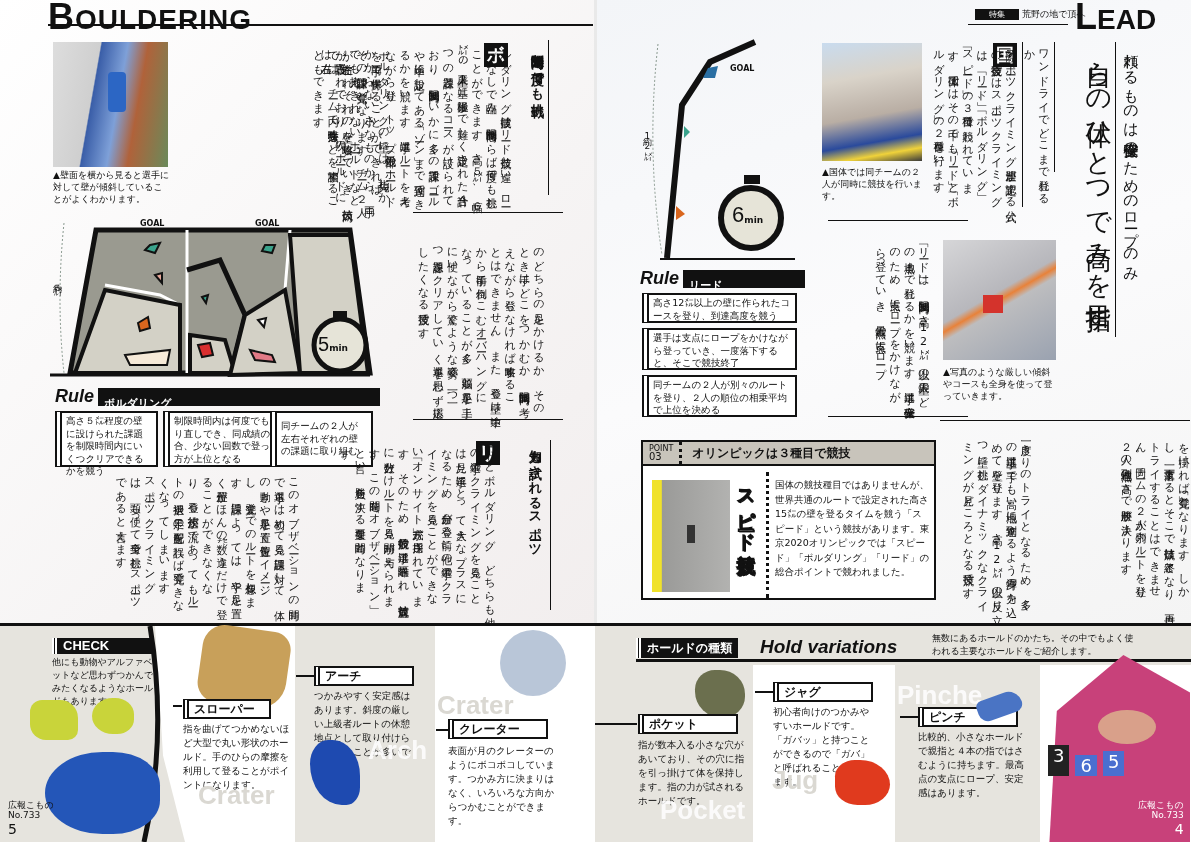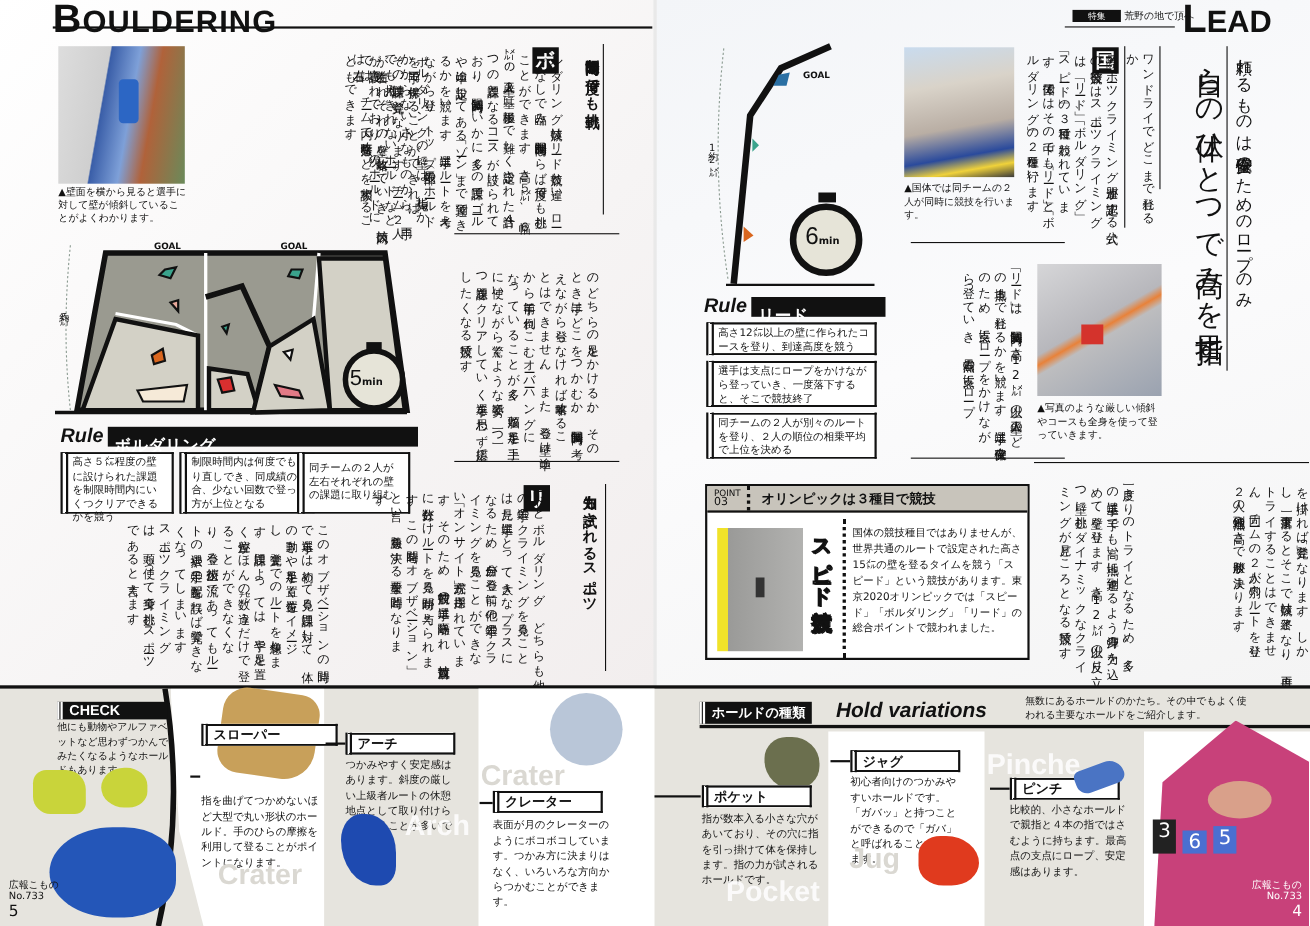--- a/index.html
+++ b/index.html
@@ -17,21 +17,21 @@
 .title-rule-r{left:600px;top:24px;width:370px;height:1px;background:#111}
 .kicker{left:975px;top:8px;font-size:9px;display:flex;align-items:center;gap:3px}
 .kicker .tag{background:#111;color:#fff;padding:0 14px;font-size:8px}
 .photo{background:#888;overflow:hidden}
 .cap{font-size:9px;line-height:12px}
 .vline{width:1px;background:#111}
 .hline{height:1px;background:#111}
 .dropcap{background:#111;color:#fff;font-weight:bold;font-size:18px;width:24px;height:24px;display:flex;align-items:center;justify-content:center;writing-mode:horizontal-tb}
 .rule-head{display:flex;align-items:center;gap:4px}
 .rule-word{font-family:"Liberation Sans",sans-serif;font-weight:bold;font-style:italic;font-size:18px}
-.rule-bar{background:#111;color:#fff;font-weight:bold;font-size:15px;padding:8px 6px;height:18px;flex:1}
+.rule-bar{background:#111;color:#fff;font-weight:bold;font-size:11px;padding:8px 6px;height:18px;flex:1}
 .rule-box{border:2px solid #111;border-left:7px double #111;background:#fff;font-size:9.5px;line-height:12.5px;padding:2px 4px}
 .point{border:2px solid #111;background:#fff}
 .point-head{background:#c8c4bb;border-bottom:2px solid #111;height:24px;display:flex;align-items:center}
 .point-num{font-size:8px;line-height:8px;padding:0 6px;border-right:3px dotted #111;height:100%;display:flex;flex-direction:column;justify-content:center}
 .point-title{font-weight:bold;font-size:12px;padding-left:10px}
 .bottom{left:0;top:625px;width:1191px;height:217px;background:#e6e4de}
 .bottom-top{left:0;top:623px;width:1191px;height:3px;background:#111}
 .holdlabel{border:2px solid #111;border-left:6px double #111;background:#fff;font-weight:bold;font-size:12px;padding:0 5px;height:20px;line-height:16px}
 .holdtxt{font-size:9.5px;line-height:14px}
 .ghost{color:#dad8d2;font-family:"Liberation Sans",sans-serif;font-weight:bold;font-size:26px}
@@ -220,21 +220,21 @@
 <div class="abs" style="left:92px;top:698px;width:42px;height:36px;background:#c9d43a;border-radius:50% 45% 40% 50%"></div>
 <div class="abs" style="left:45px;top:752px;width:115px;height:82px;background:#2456b8;border-radius:55% 45% 45% 55%"></div>
 <div class="abs pgn" style="left:8px;top:800px">
   <div>広報こもの</div>
   <div>No.733</div>
   <div style="font-size:14px;line-height:18px">5</div>
 </div>
 
 <div class="abs" style="left:200px;top:628px;width:88px;height:78px;background:#c8a05a;border-radius:22px 18px 28px 20px;transform:rotate(8deg)"></div>
 <div class="abs" style="left:173px;top:705px;width:9px;height:2px;background:#111"></div>
-<div class="abs holdlabel" style="left:183px;top:658px;width:124px">スローパー</div>
+<div class="abs holdlabel" style="left:183px;top:699px;width:88px">スローパー</div>
 <div class="abs holdtxt" style="left:183px;top:722px;width:108px">指を曲げてつかめないほど大型で丸い形状のホールド。手のひらの摩擦を利用して登ることがポイントになります。</div>
 <div class="abs ghost" style="left:198px;top:780px">Crater</div>
 
 <div class="abs" style="left:296px;top:675px;width:20px;height:2px;background:#111"></div>
 <div class="abs holdlabel" style="left:314px;top:666px;width:100px">アーチ</div>
 <div class="abs holdtxt" style="left:314px;top:689px;width:102px">つかみやすく安定感はあります。斜度の厳しい上級者ルートの休憩地点として取り付けられていることが多いです。</div>
 <div class="abs ghost-w" style="left:368px;top:735px">Arch</div>
 <div class="abs" style="left:310px;top:740px;width:50px;height:65px;background:#1e4ab0;border-radius:40% 60% 30% 70%"></div>
 
 <div class="abs" style="left:500px;top:630px;width:66px;height:66px;background:#b9c6d8;border-radius:50%"></div>

